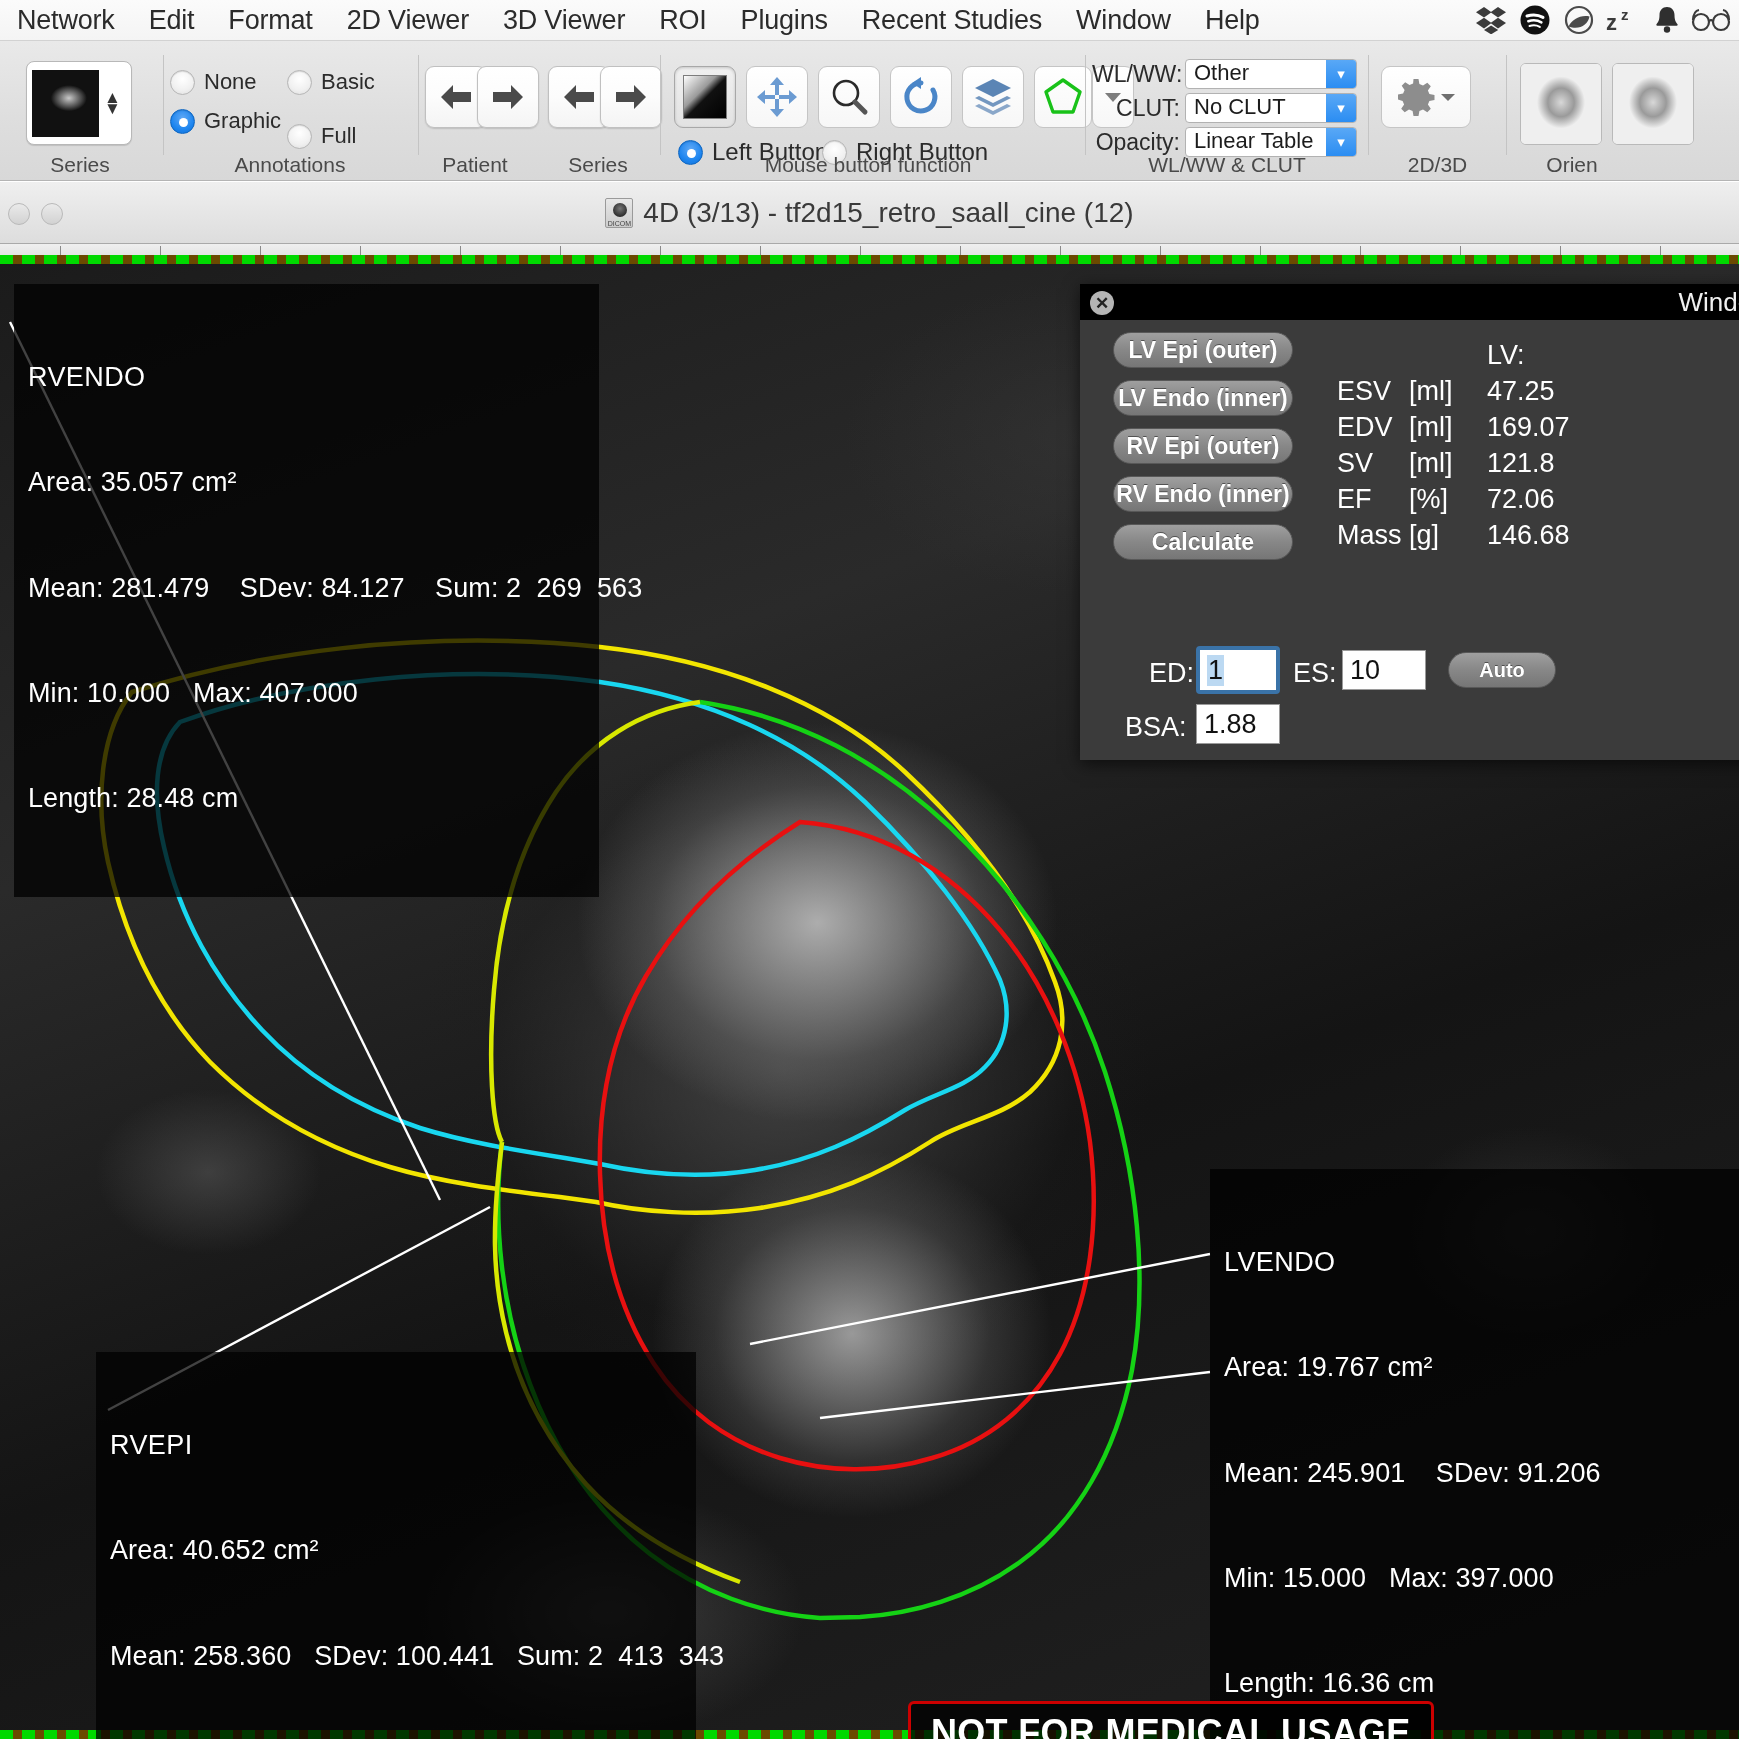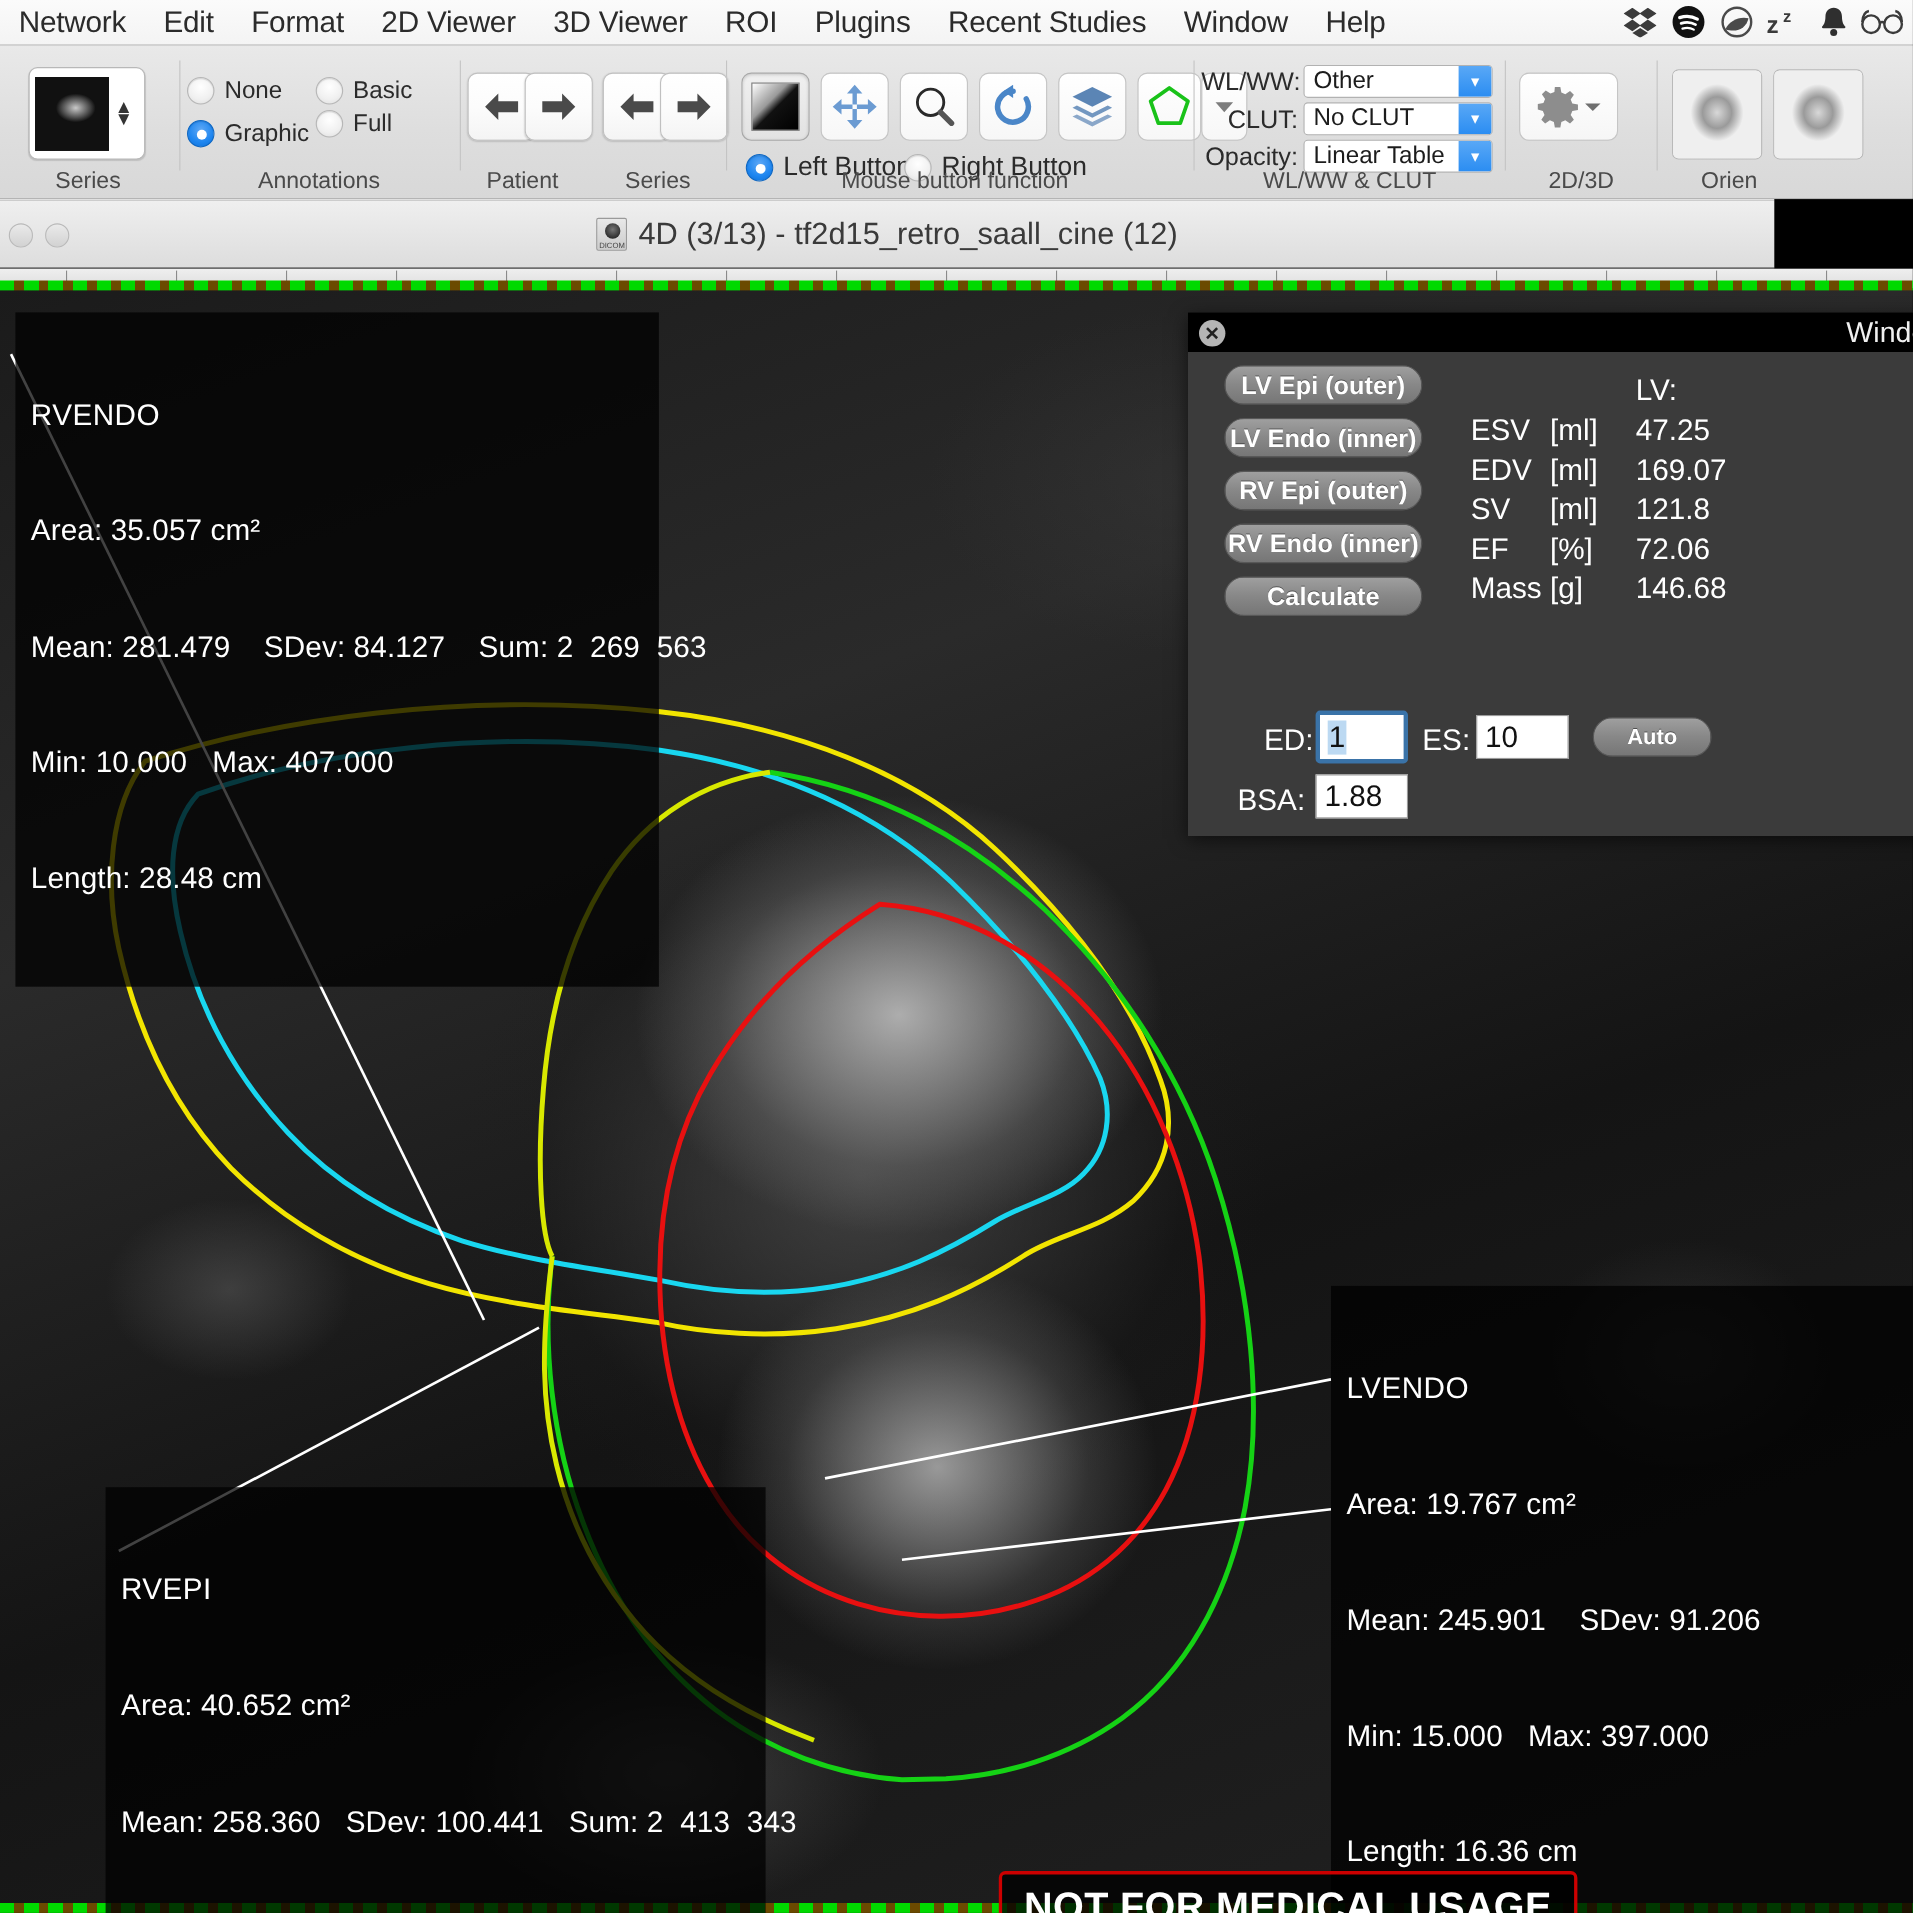--- a/index.html
+++ b/index.html
@@ -125,21 +125,21 @@
   }
   .orient-inner {
     width: 100%; height: 100%;
     background:
       radial-gradient(ellipse 24px 26px at 50% 48%, #d8d8d8 0%, #9a9a9a 55%, #efefef 100%),
       #f2f2f2;
   }
 
   
   .winbar {
-    position: absolute; top: 181px; left: 0; width: 1613px; height: 63px;
+    position: absolute; top: 181px; left: 0; width: 1739px; height: 63px;
     background: linear-gradient(to bottom, #efefef 0%, #dddddd 100%);
     border-bottom: 1px solid #a9a9a9; border-top: 1px solid #fff;
     display: flex; align-items: center; justify-content: center;
     z-index: 34;
   }
   .winbtns { position: absolute; left: 8px; top: 21px; display: flex; gap: 11px; }
   .winbtn {
     width: 22px; height: 22px; border-radius: 50%;
     background: linear-gradient(to bottom, #eaeaea, #d2d2d2);
     border: 1px solid #b9b9b9;
@@ -351,21 +351,21 @@
         <span class="radio-lbl">None</span>
       </div>
       <div class="radio-row" style="left:117px;top:28px;">
         <span class="radio"></span>
         <span class="radio-lbl">Basic</span>
       </div>
       <div class="radio-row" style="left:0;top:67px;">
         <span class="radio on"></span>
         <span class="radio-lbl">Graphic</span>
       </div>
-      <div class="radio-row" style="left:117px;top:58px;">
+      <div class="radio-row" style="left:117px;top:82px;">
         <span class="radio"></span>
         <span class="radio-lbl">Full</span>
       </div>
       <div class="tb-label">Annotations</div>
     </div>
     <div class="sep" style="left:418px;"></div>
 
     <div class="tb-group" style="left:425px;width:100px;">
       <div class="tbtn" style="left:0;top:25px;">
         <svg width="34" height="28" viewBox="0 0 34 28">

